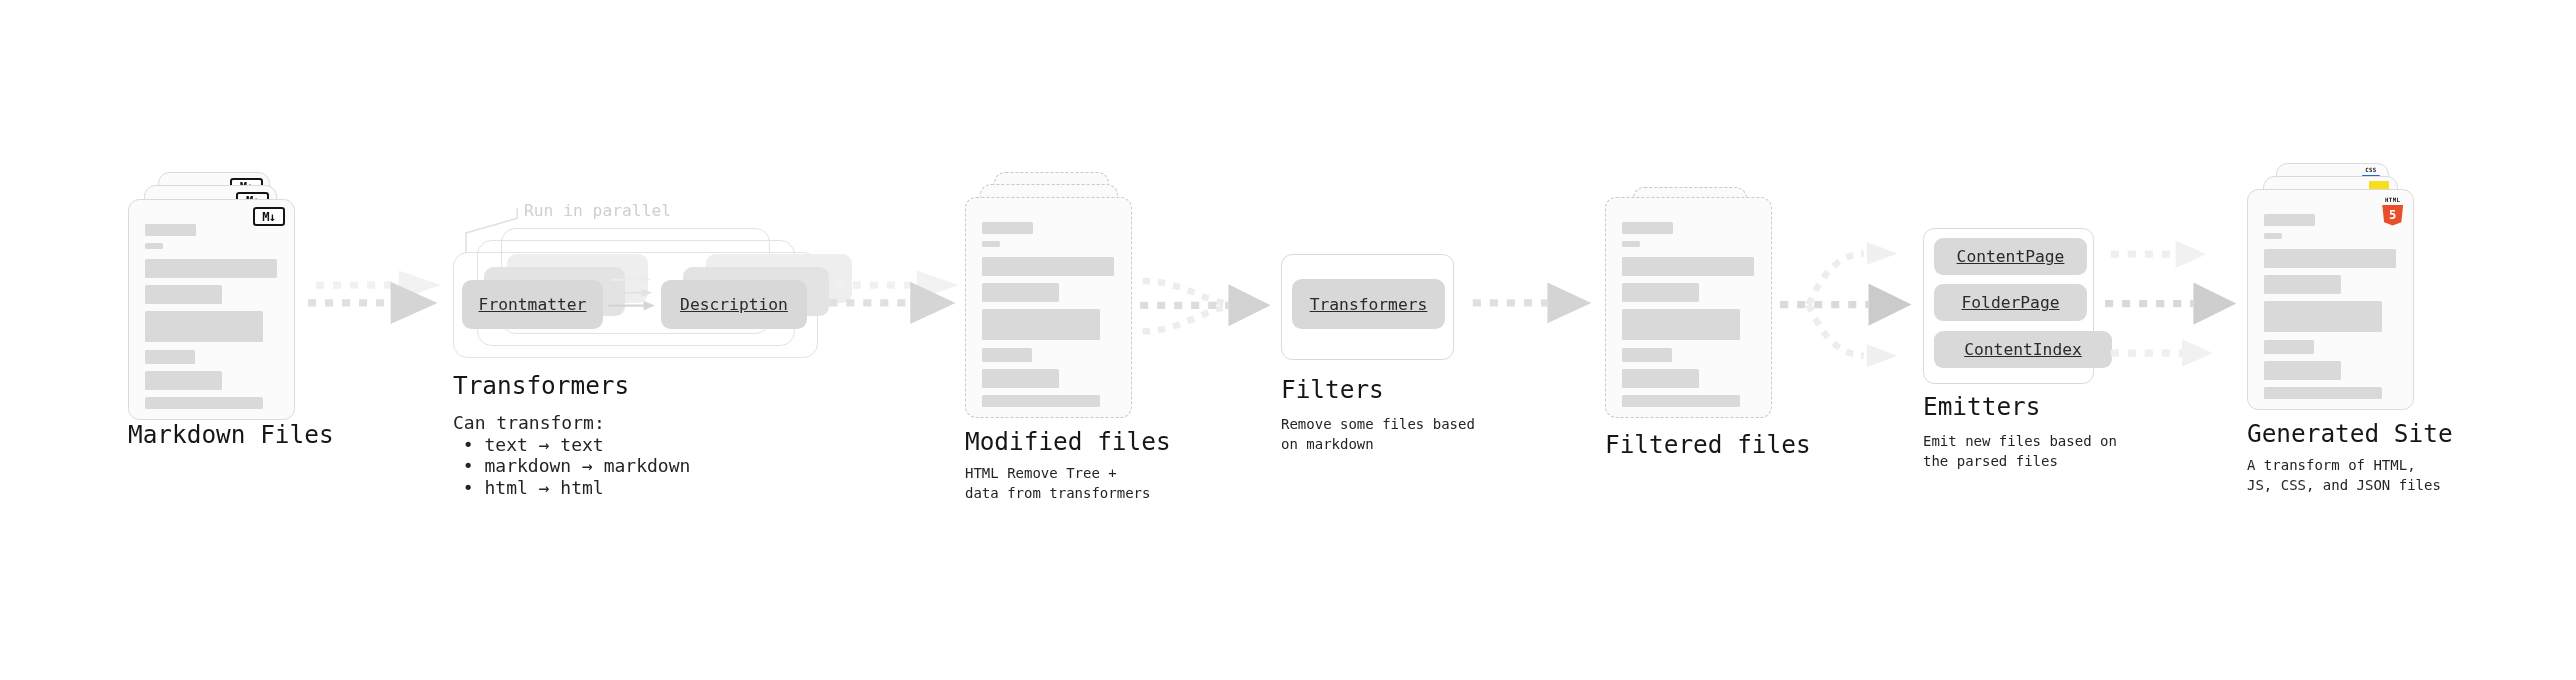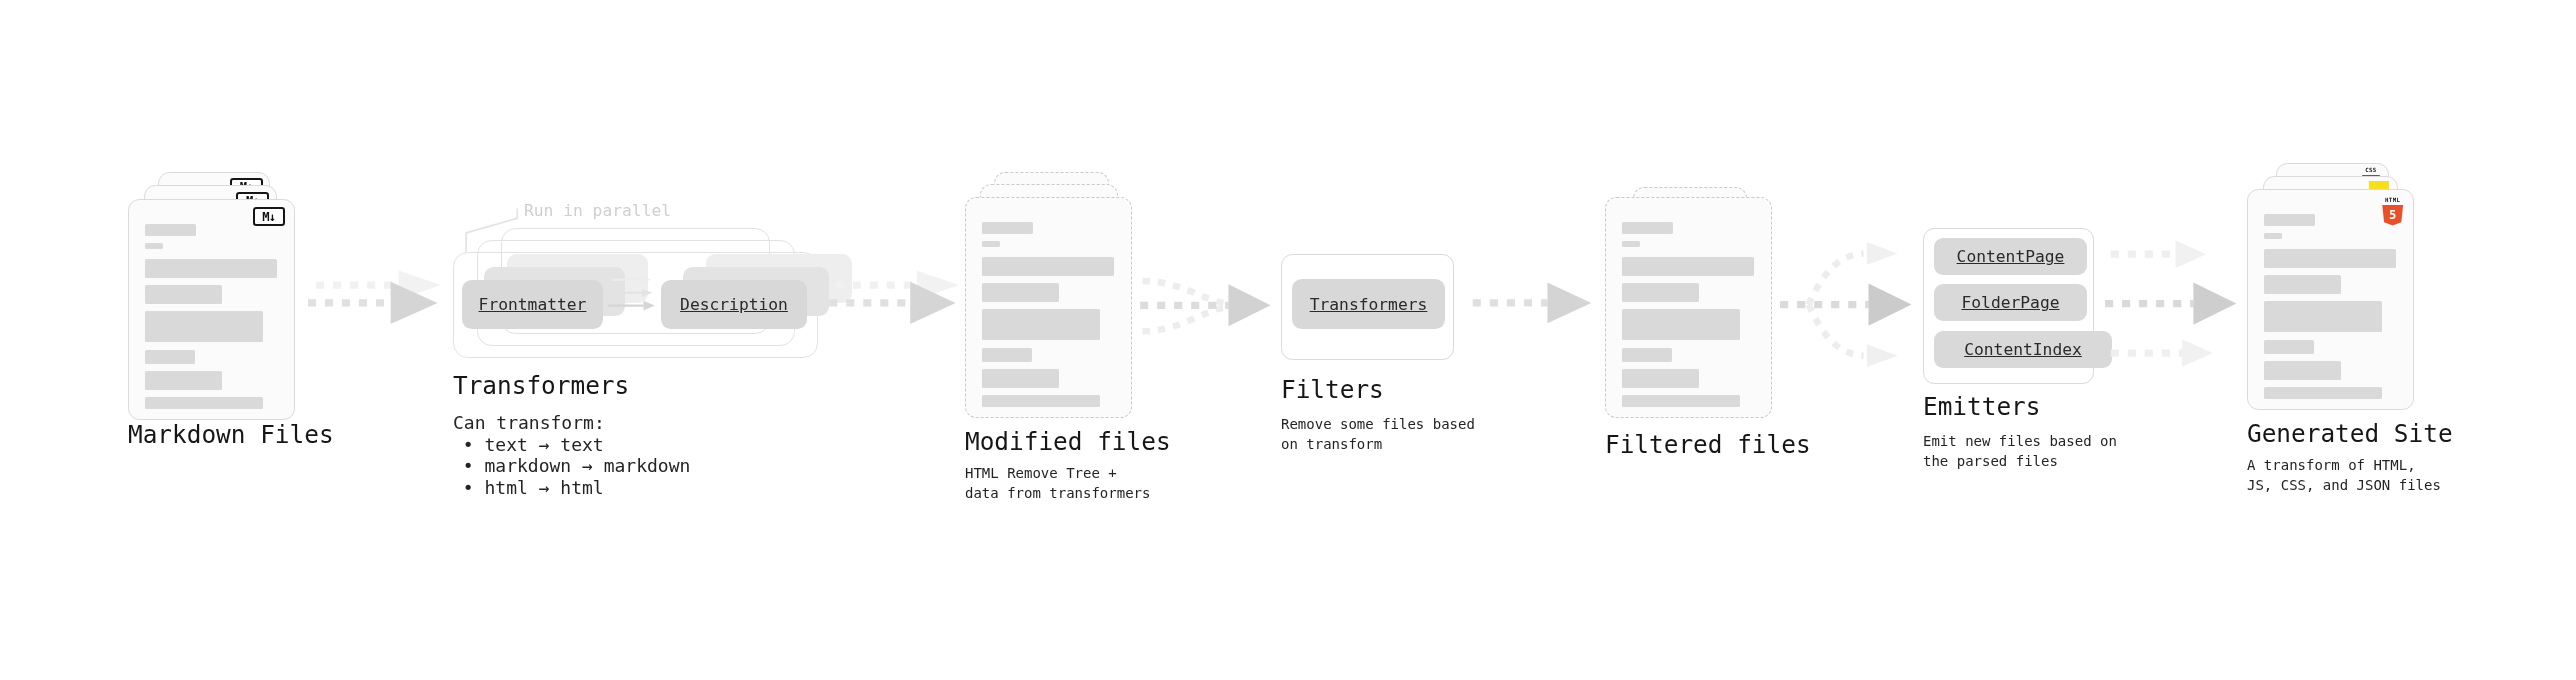--- a/index.html
+++ b/index.html
@@ -150,21 +150,21 @@
     <path d="M 8,78 C 55,78 82,52 114,48" fill="none" stroke="#ededed" stroke-width="8" stroke-dasharray="9 10"></path>
     <line x1="5" y1="46" x2="114" y2="46" stroke="#dcdcdc" stroke-width="9" stroke-dasharray="10 11"></line>
     <polygon points="114,20 166,46 114,72" fill="#d2d2d2"></polygon>
   </svg>
 
   <div class="panel dark" style="left:1281px;top:254px;width:173px;height:106px;"></div>
   <div class="node" style="left:1292px;top:279px;width:153px;height:50px;">Transformers</div>
   <div class="title" style="left:1281px;top:375px;">Filters</div>
   <div class="body-text" style="left:1281px;top:414px;">
     <div>Remove some files based</div>
-    <div>on transform</div>
+    <div>on markdown</div>
   </div>
 
   <svg class="abs" style="left:1463px;top:272px;" width="134" height="65" viewBox="0 0 165 80">
     <line x1="12" y1="38" x2="104" y2="38" stroke="#dfdfdf" stroke-width="9" stroke-dasharray="10 11"></line>
     <polygon points="104,13 158,38 104,63" fill="#d4d4d4"></polygon>
   </svg>
 
   <div class="doccard dashed" style="left:1633px;top:187px;width:114px;height:221px;"></div>
   <div class="doccard dashed" style="left:1605px;top:197px;width:167px;height:221px;background:#fbfbfb;">
     <div class="bars">

